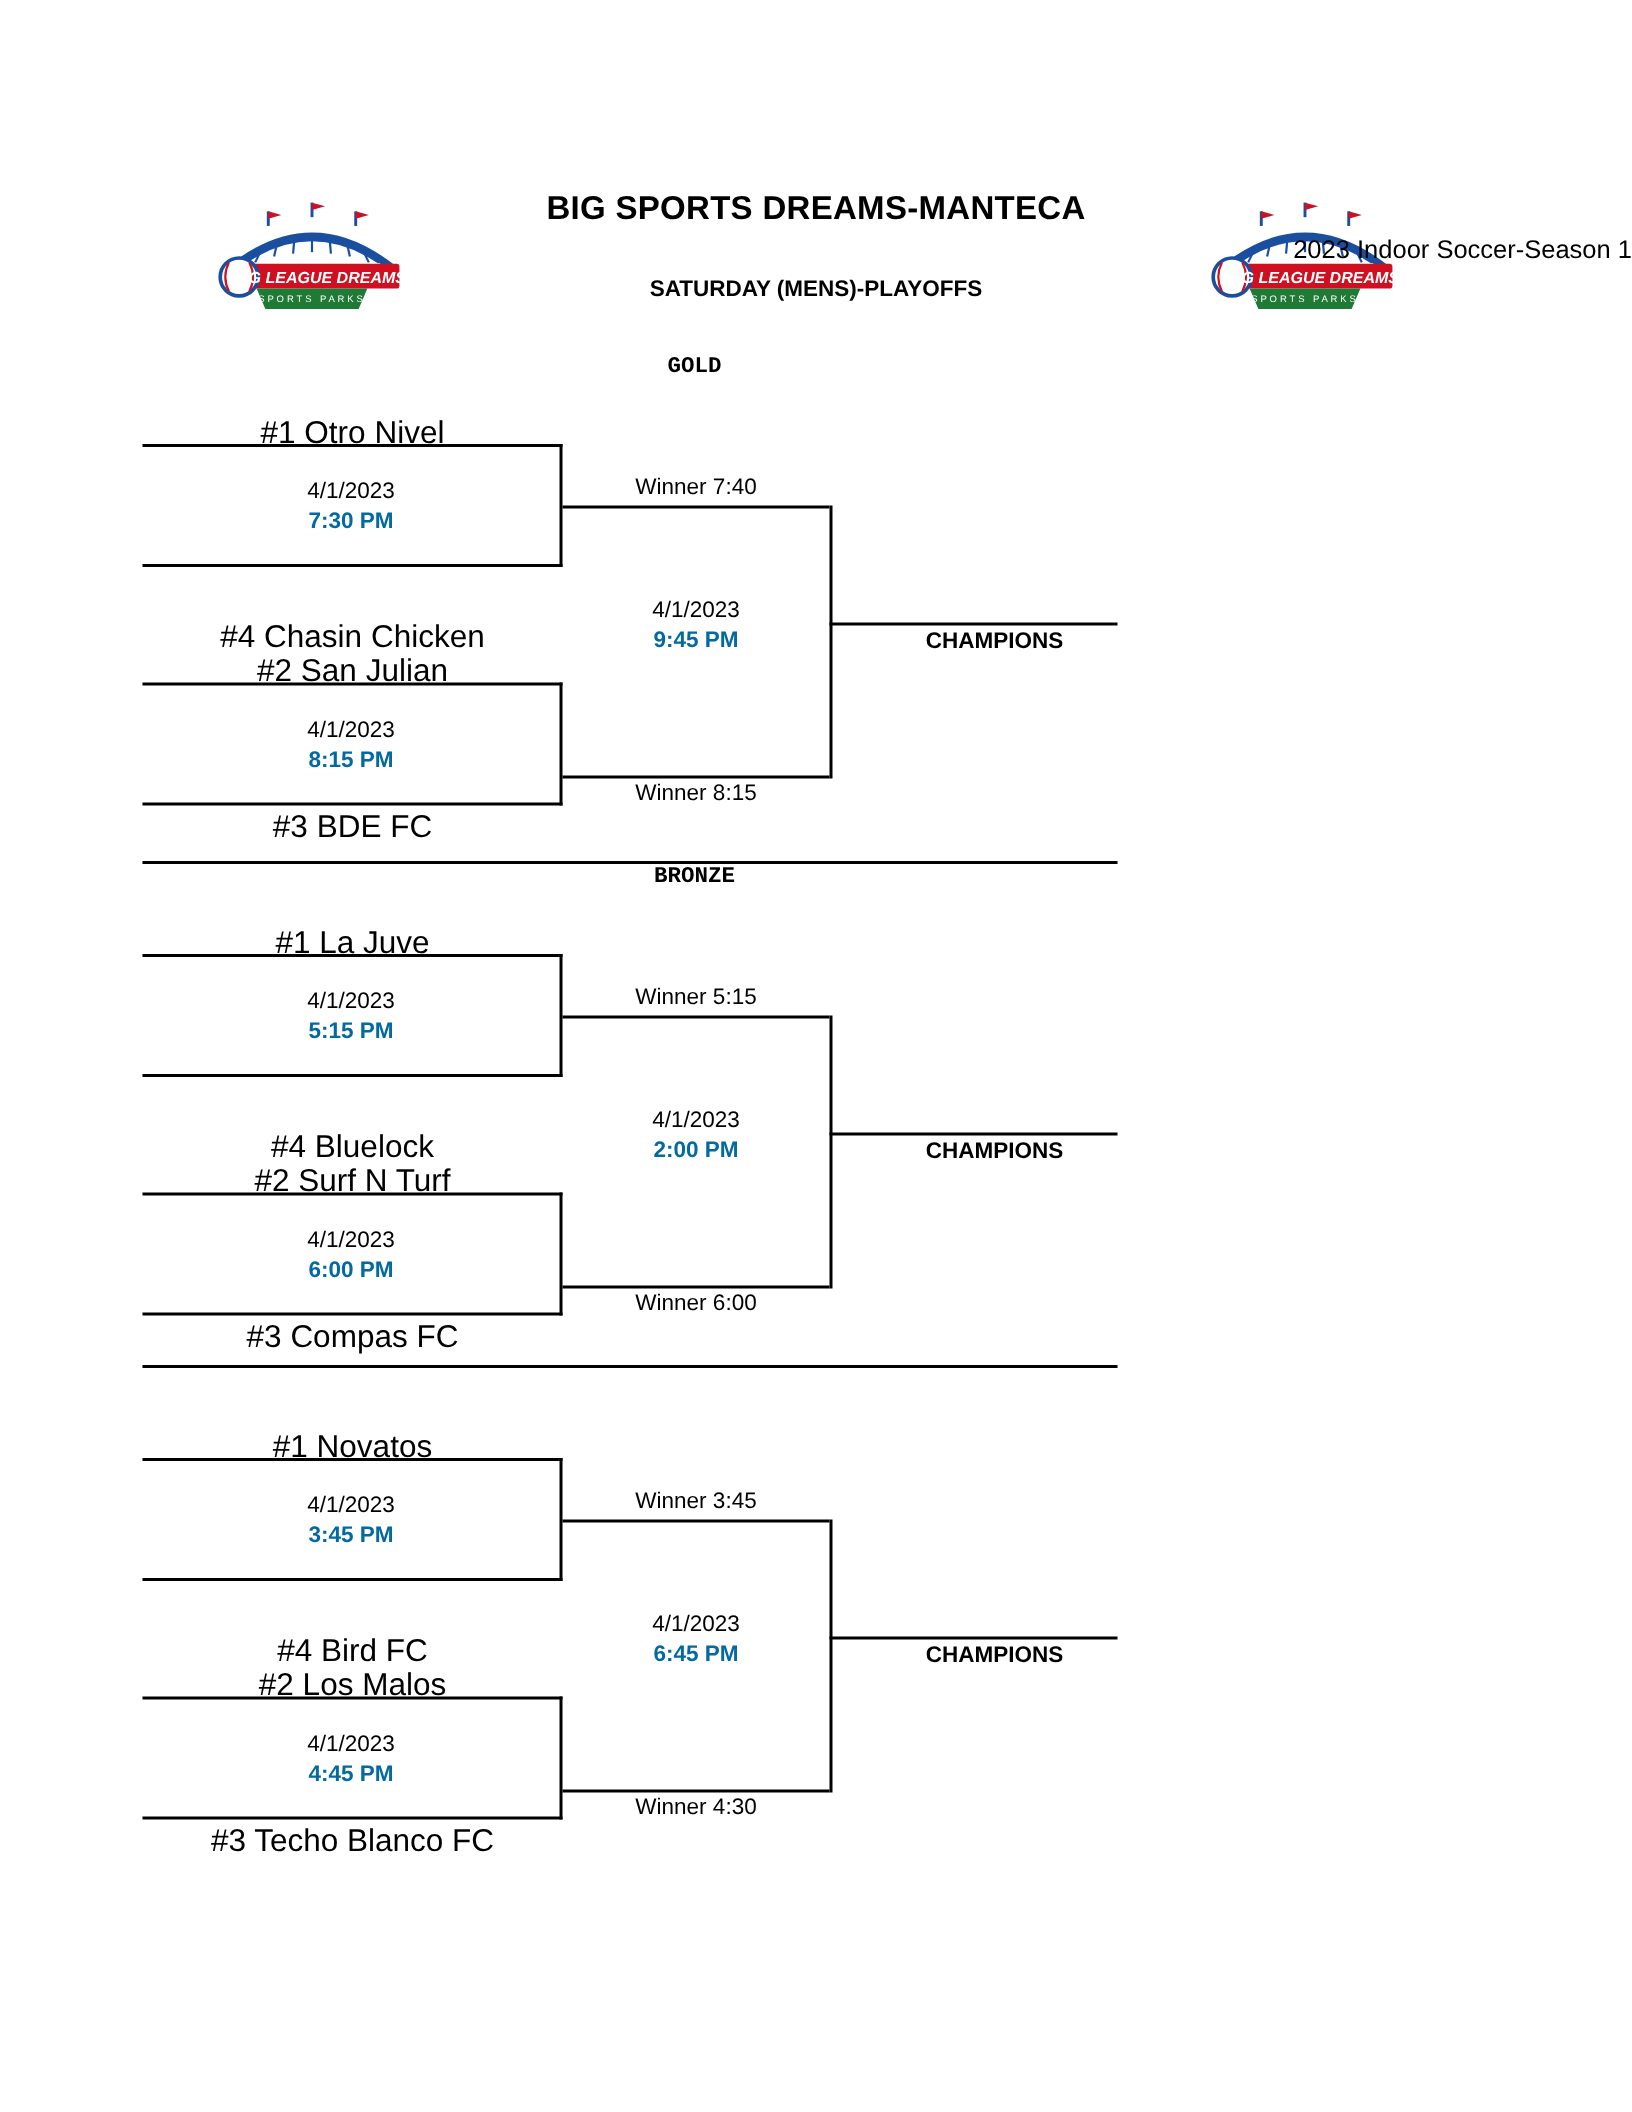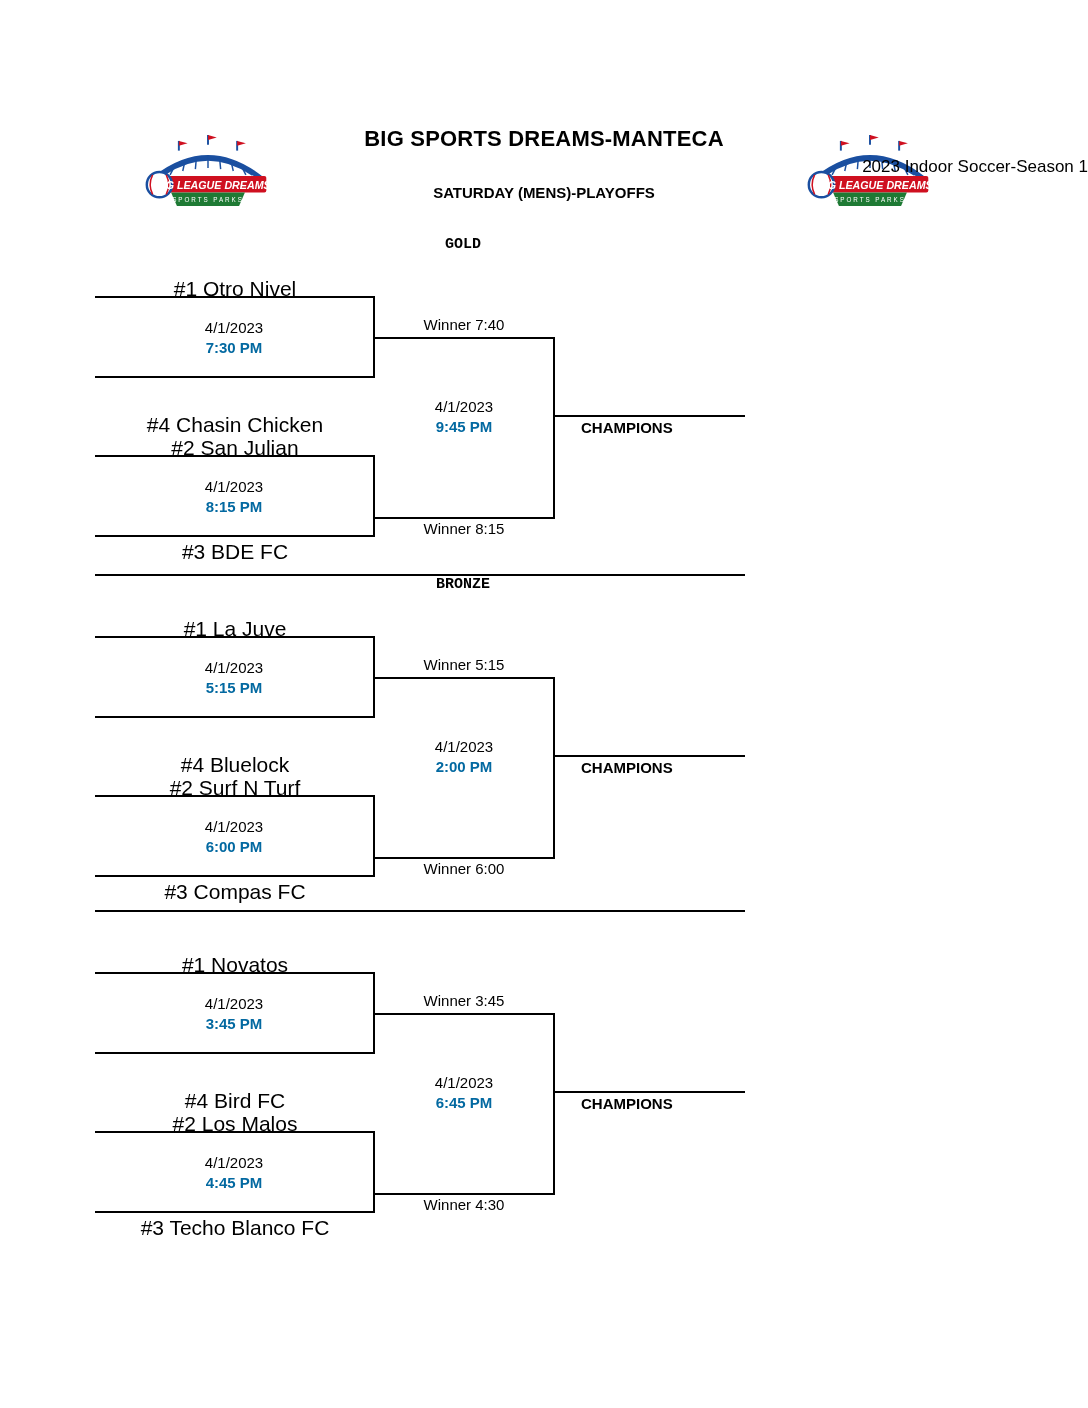--- a/index.html
+++ b/index.html
@@ -44,21 +44,21 @@
 
   .win-label { position:absolute; left:375px; width:178px; text-align:center; font-size:15px; }
   .wl1 { top:84px; } .wl2 { top:288px; }
   .win-line { position:absolute; left:375px; width:178px; border-top:2px solid #000; }
   .ln1 { top:105px; } .ln2 { top:285px; }
 
   .final-v { position:absolute; left:553px; top:105px; height:182px; border-left:2px solid #000; }
   .final-info { position:absolute; left:375px; top:166px; width:178px; text-align:center; font-size:15px; }
 
   .champ-line  { position:absolute; left:553px; top:183px; width:192px; border-top:2px solid #000; }
-  .champ-label { position:absolute; left:553px; top:187px; width:192px; 
+  .champ-label { position:absolute; left:553px; top:187px; width:192px; text-align:center;
                  font-weight:bold; font-size:15px;padding-left:28px; }
 </style>
 </head>
 <body>
 
 <div class="page">
 
   <div class="logo left">
     <svg viewBox="0 0 140 88">
       <g stroke="#1a4fa0" fill="none" stroke-width="2">

